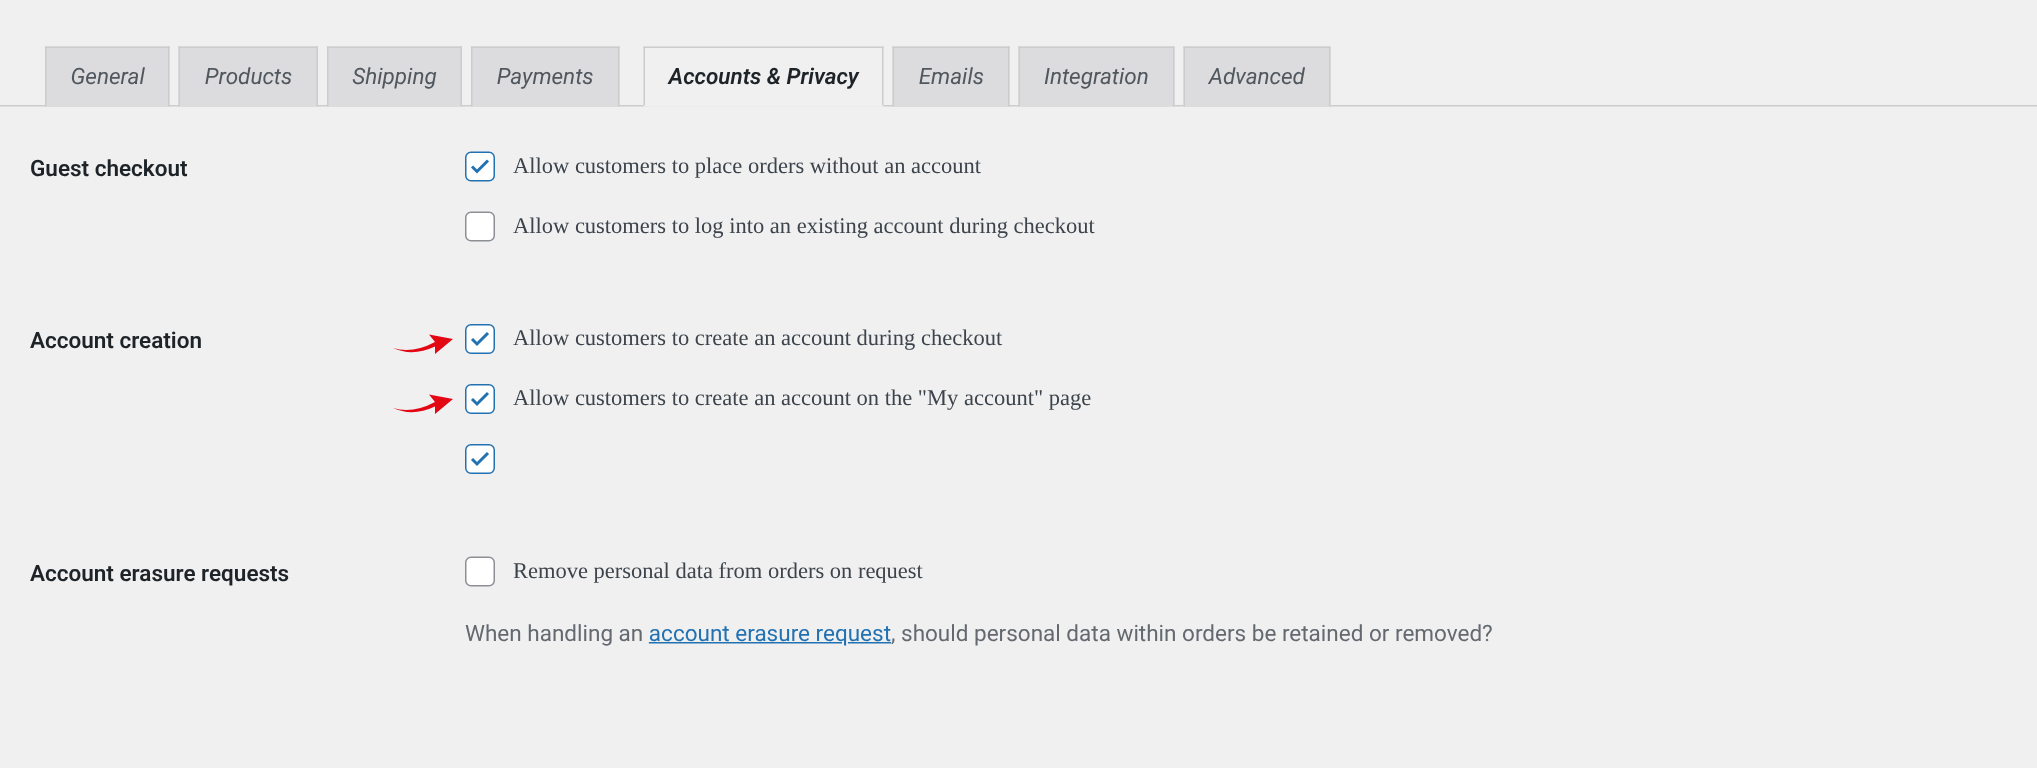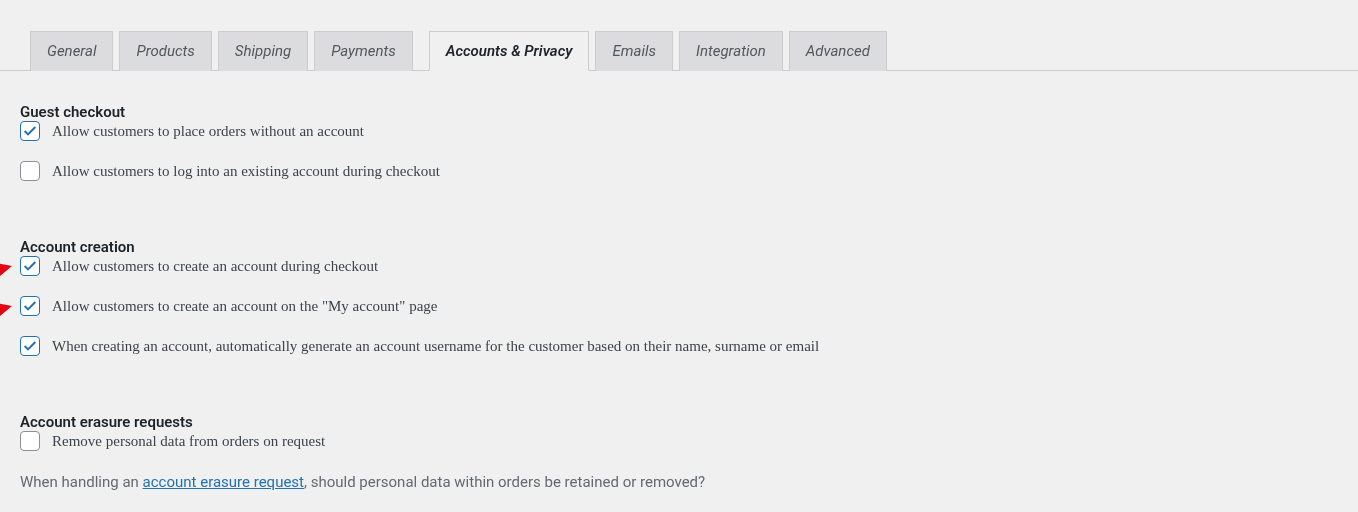--- a/index.html
+++ b/index.html
@@ -37,21 +37,20 @@
       border-bottom: 1px solid #f0f0f1;
       margin-left: 10px;
     }
     .content {
       padding: 30px 20px 20px 20px;
     }
     .row {
       display: flex;
       align-items: flex-start;
       margin-bottom: 25px;
-      flex-direction: column;
     }
     .row-label {
       width: 290px;
       font-weight: 600;
       color: #1d2327;
       font-size: 15px;
       padding-top: 2px;
     }
     .row-fields {
       flex: 1;
@@ -177,21 +176,20 @@
             </svg>
         </span>
         <span class="field-label">Allow customers to create an account on the "My account" page</span>
       </div>
       <div class="field">
         <span class="checkbox checked">
           <svg viewBox="0 0 24 24">
               <path fill="none" stroke="#2271b1" stroke-width="3" d="M4 12l5 5L20 6"></path>
             </svg>
         </span>
-        <span class="field-label">When creating an account, automatically generate an account username for the customer based on their name, surname or email</span>
       </div>
     </div>
   </div>
 
   <div class="section-gap"></div>
 
   <div class="row">
     <div class="row-label">Account erasure requests</div>
     <div class="row-fields">
       <div class="field" style="margin-bottom:8px;">

